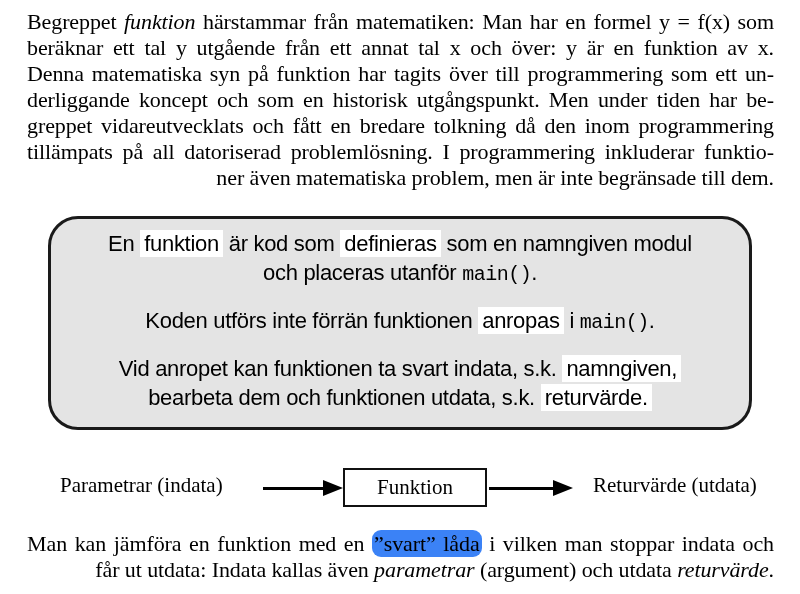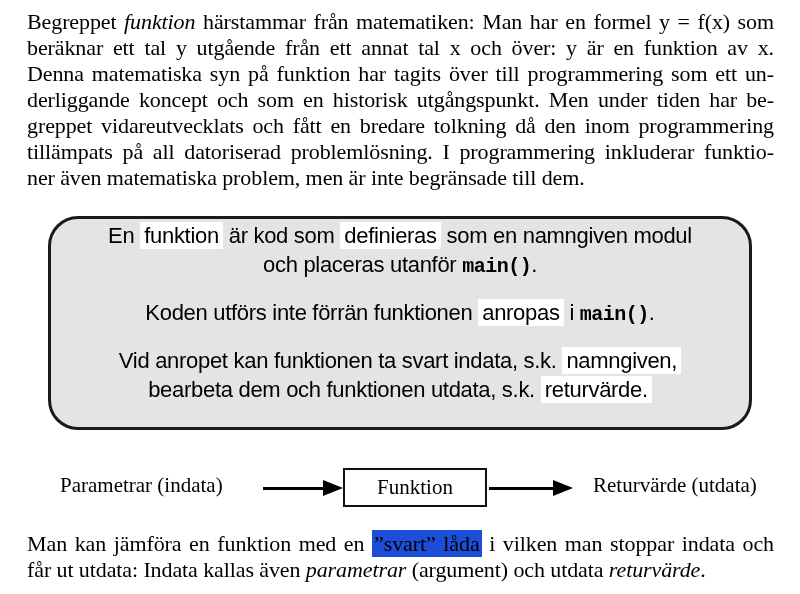--- a/index.html
+++ b/index.html
@@ -8,35 +8,35 @@
     background:#ffffff;color:#000;
     font-family:"Liberation Serif",serif;
     overflow:hidden;
   }
   
   .para{position:absolute;left:27px;width:747px;}
   #intro{top:9px;}
   #outro{top:531px;}
   .tline{font-size:22px;line-height:26px;letter-spacing:-0.1px;}
   .j{text-align:justify;text-align-last:justify;}
-  .l{text-align:left;}
+  .l{text-align:right;}
   .seg-i{font-style:italic;}
-  .seg-hlg{background:#1d4ed8;padding:1px 2px;}
+  .seg-hlg{background:#3b82f6;padding:1px 2px;border-radius:9px;}
   
   #infobox{
     position:absolute;left:48px;top:216px;width:704px;height:214px;
     box-sizing:border-box;background:#e4e4e4;
     border:3px solid #1a1a1a;border-radius:30px;
     font-family:"Liberation Sans",sans-serif;
-    text-align:center;padding-top:2px;
+    text-align:center;padding-top:10px;
   }
   .bpara{margin:0 22px 17px;}
   .bline{font-size:22px;line-height:29px;letter-spacing:-0.3px;}
   .seg-hl{background:#ffffff;padding:1px 4px;}
-  .seg-mono{font-family:"Liberation Mono",monospace;font-weight:bold;font-size:20px;letter-spacing:-0.5px;}
+  .seg-mono{font-family:"Liberation Mono",monospace;font-weight:normal;font-size:20px;letter-spacing:-0.5px;}
   
   #diagram{position:absolute;left:0;top:460px;width:800px;height:60px;}
   .dlabel{position:absolute;font-size:21px;white-space:nowrap;}
   #label-in{left:60px;top:13px;}
   #label-out{left:593px;top:13px;}
   #funkbox{
     position:absolute;left:343px;top:8px;width:144px;height:39px;
     box-sizing:border-box;border:2.5px solid #111;background:#fff;
     display:flex;align-items:center;justify-content:center;
     font-size:21px;

